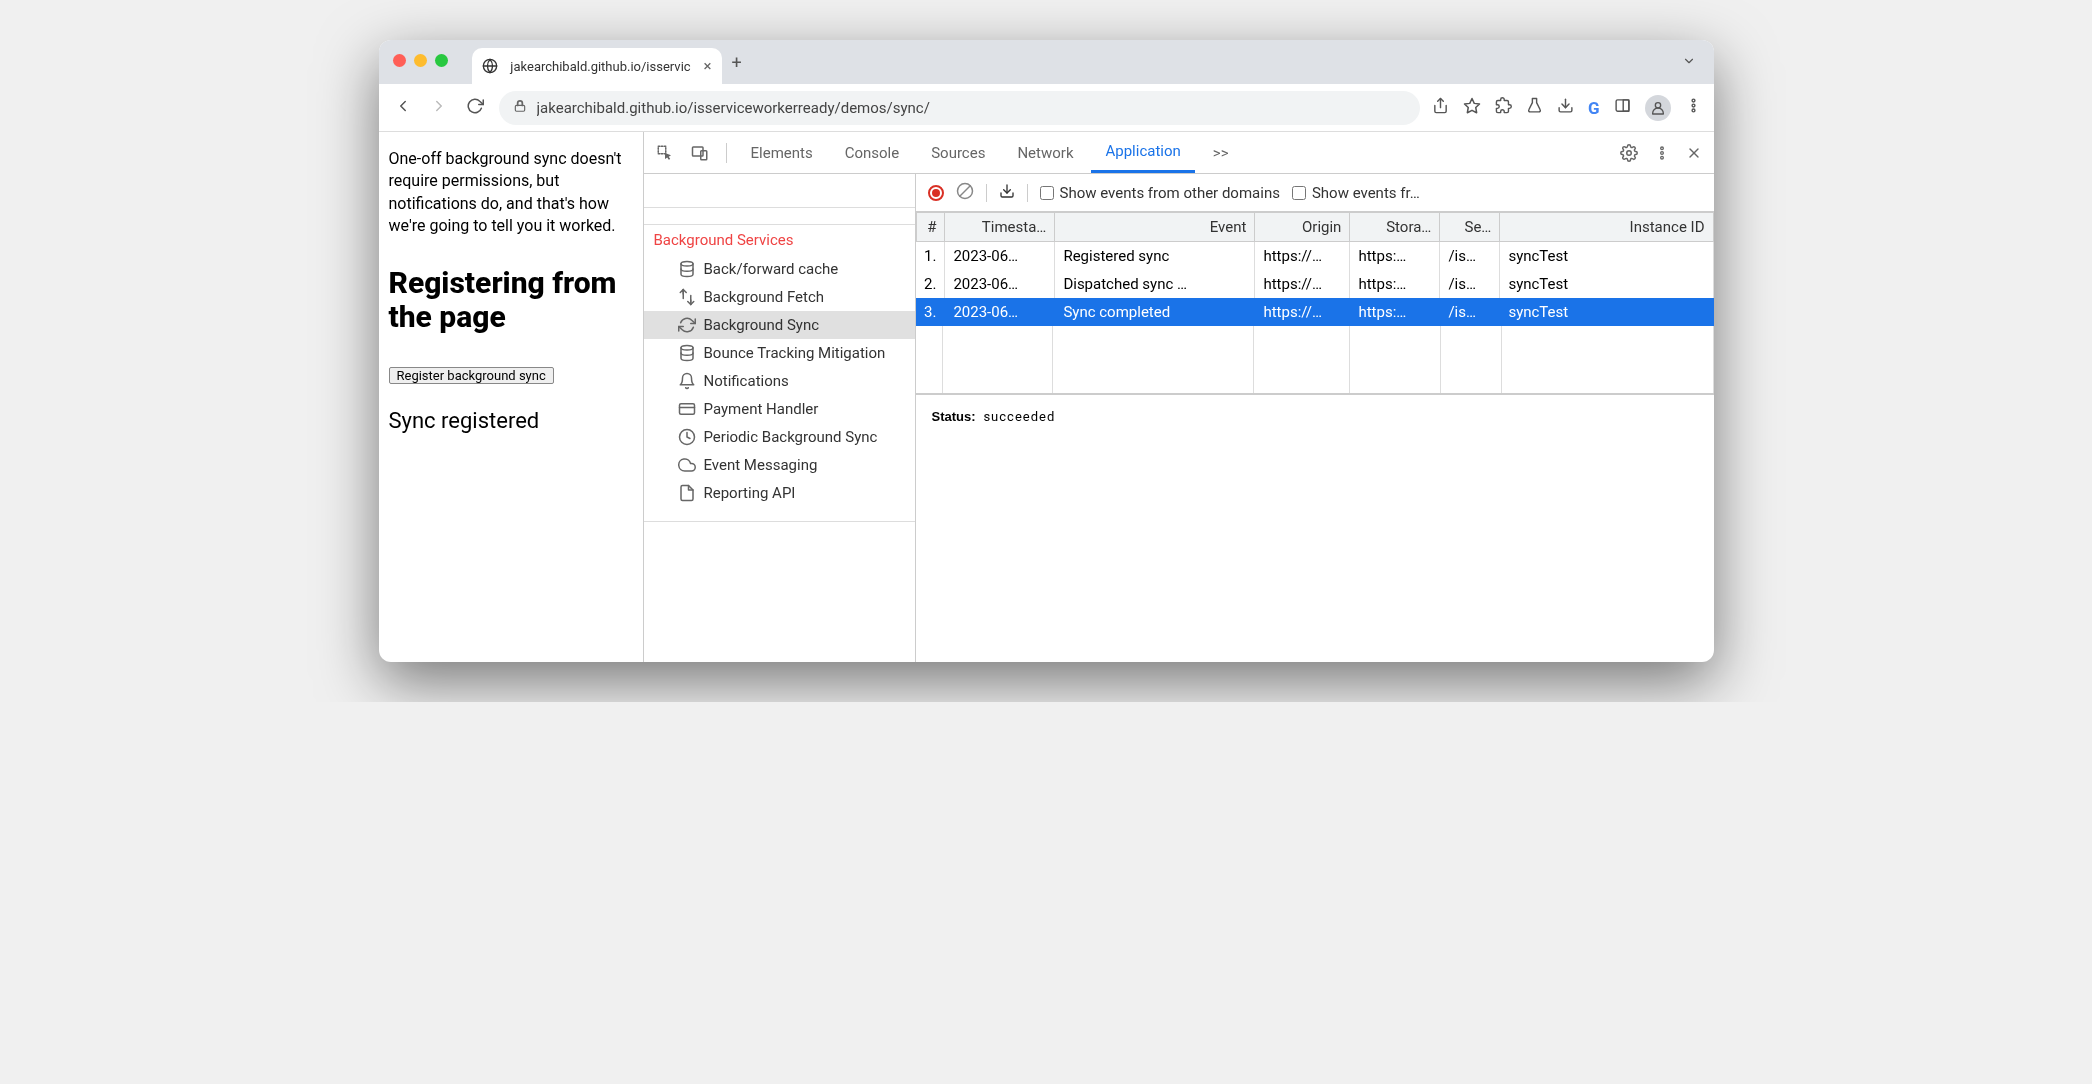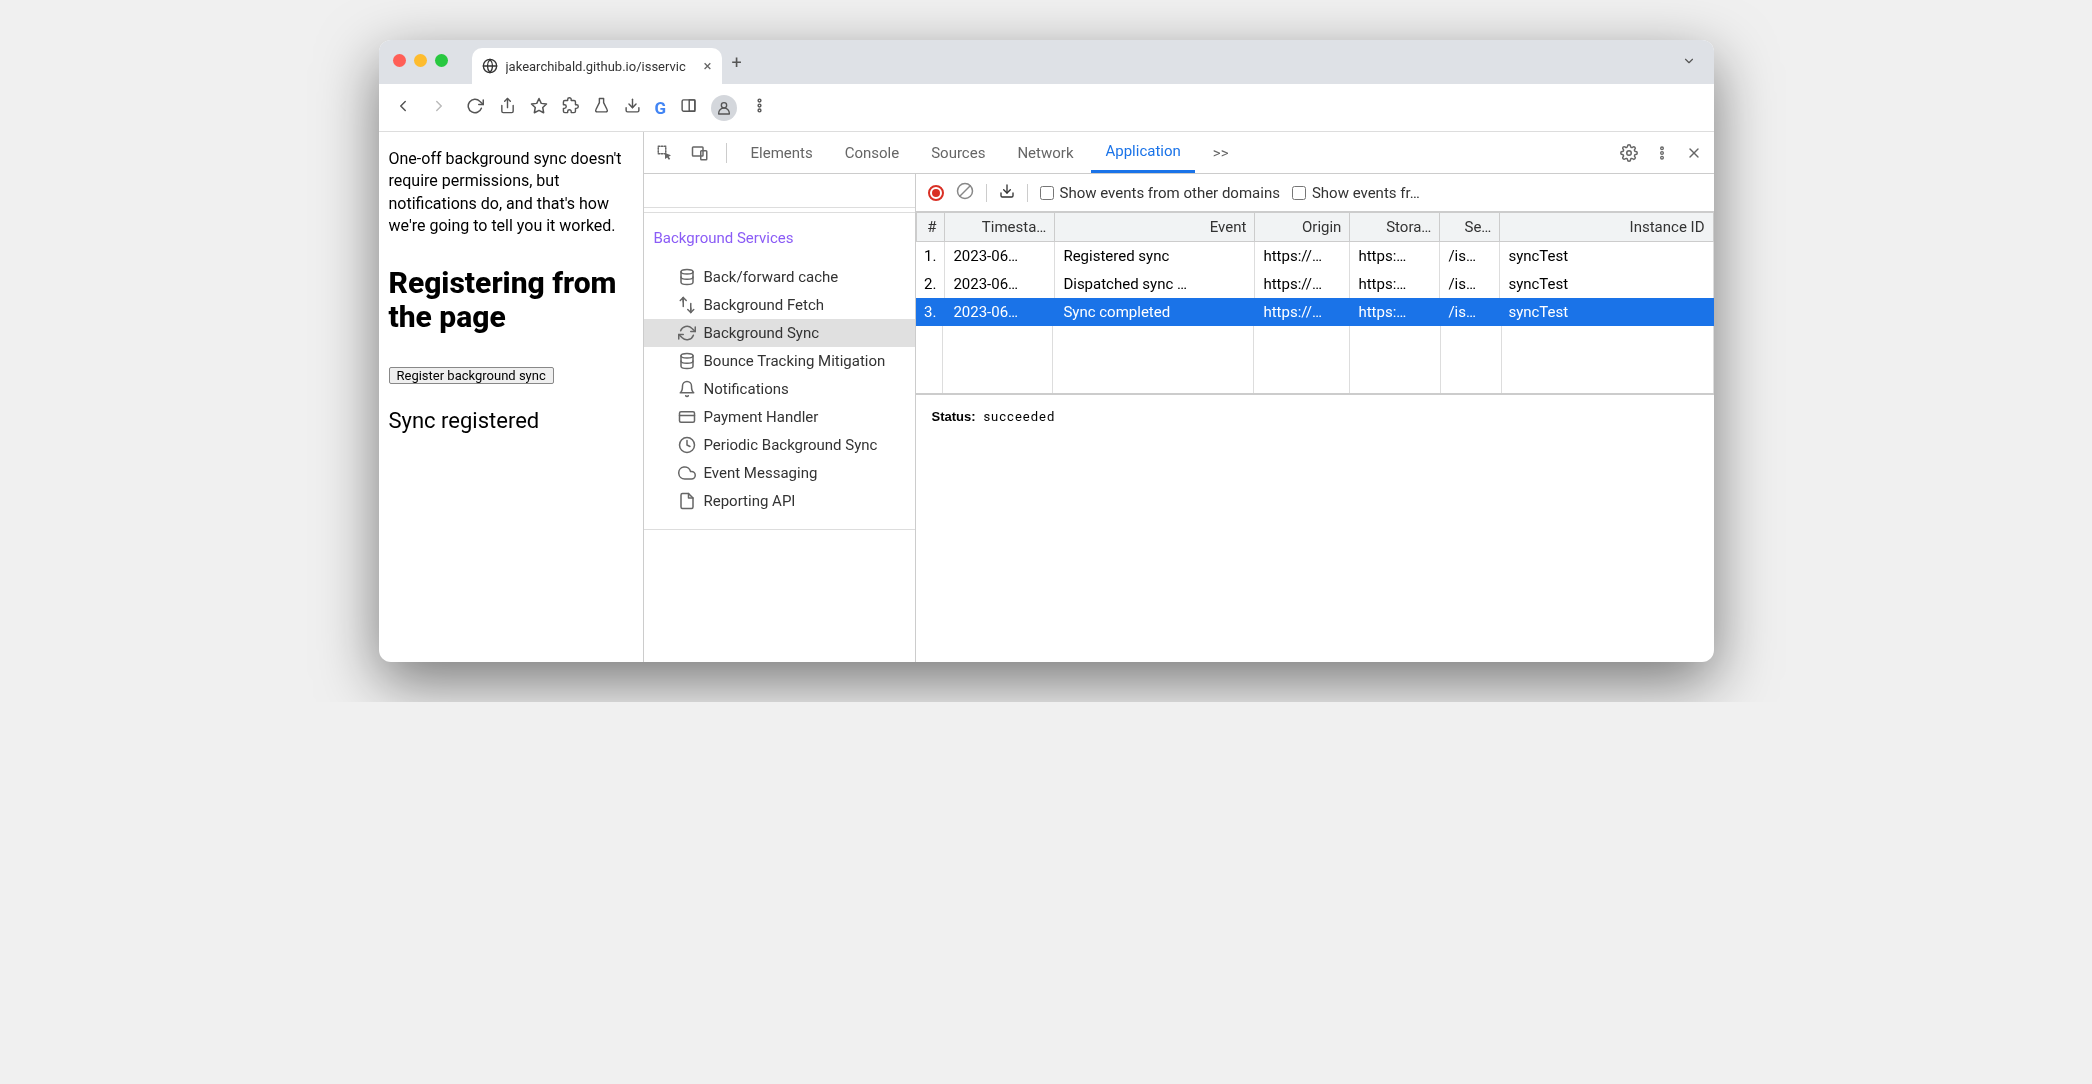--- a/index.html
+++ b/index.html
@@ -33,21 +33,21 @@
       border-top-right-radius: 10px;
       height: 36px;
       display: flex;
       align-items: center;
       padding: 0 10px;
       gap: 8px;
       font-size: 13px;
       color: #333;
       min-width: 250px;
     }
-    .tab-title { white-space: nowrap; overflow: hidden; text-overflow: ellipsis; flex: 1;}
+    .tab-title { white-space: nowrap; overflow: hidden; text-overflow: ellipsis; flex: 1; text-align: center;}
     .new-tab { width:30px; display:flex; align-items:center; justify-content:center; color:#555; font-size:18px; align-self:center;}
     .dropdown-tab { margin-left:auto; margin-right:18px; align-self:center; color:#555;}
     .close-x { color:#666; font-size:15px;}
     
     .toolbar {
       background: #fff;
       height: 48px;
       display: flex;
       align-items: center;
       padding: 0 12px;
@@ -98,21 +98,21 @@
       font-size:15px;
     }
     .dt-tabs .dt-tab { padding: 0 14px; height:100%; display:flex; align-items:center; cursor:pointer;}
     .dt-tabs .dt-tab.active { color:#1a73e8; border-bottom: 3px solid #1a73e8;}
     .dt-tabs .spacer { flex:1; }
     .dt-tabs .sep { width:1px; height:20px; background:#ccc; margin:0 6px;}
     .dt-icon { color:#666; padding:0 6px; display:flex; align-items:center; justify-content:center;}
     .dt-body { flex:1; display:flex; }
     
     .dt-sidebar { width: 272px; border-right:1px solid #ccc; overflow:hidden; padding-top:6px;}
-    .dt-sidebar-title { font-size:15px; padding:16px 10px; color:#8b5cf6; border-top:1px solid #ddd; margin-top:4px;}
+    .dt-sidebar-title { font-size:15px; padding:6px 10px; color:#ef4444; border-top:1px solid #ddd; margin-top:16px;}
     .dt-sidebar-item { display:flex; align-items:center; gap:8px; padding:5px 10px 5px 34px; font-size:15px; color:#333; white-space:nowrap; overflow:hidden;}
     .dt-sidebar-item.selected { background:#e0e0e0; }
     .dt-sidebar-item svg, .dt-sidebar-item .sb-icon { width:18px; height:18px; flex-shrink:0; color:#666;}
     
     .dt-main { flex:1; display:flex; flex-direction:column;}
     .dt-subtoolbar { height:38px; display:flex; align-items:center; gap:12px; padding:0 12px; border-bottom:1px solid #ccc; font-size:15px; color:#333;}
     .record-btn { width:16px; height:16px; border:2px solid #d93025; border-radius:50%; display:flex; align-items:center; justify-content:center;}
     .record-btn::after { content:''; width:8px; height:8px; background:#d93025; border-radius:50%;}
     .clear-btn { color:#888; font-size:18px;}
     .chk { display:flex; align-items:center; gap:6px;}
@@ -172,20 +172,29 @@
     <div class="nav-icon" style="color:#bbb">
       <svg width="18" height="18" viewBox="0 0 24 24">
           <polyline points="9 18 15 12 9 6"></polyline>
         </svg>
     </div>
     <div class="nav-icon">
       <svg width="18" height="18" viewBox="0 0 24 24">
           <polyline points="23 4 23 10 17 10"></polyline>
           <path d="M20.49 15a9 9 0 1 1-2.12-9.36L23 10"></path>
         </svg>
+    </div>
+    <div class="addr">
+      <span class="lock">
+        <svg width="14" height="14" viewBox="0 0 24 24" fill="currentColor" stroke="none">
+            <rect x="4" y="11" width="16" height="10" rx="2"></rect>
+            <path d="M8 11V7a4 4 0 0 1 8 0v4" fill="none" stroke="currentColor" stroke-width="3"></path>
+          </svg>
+      </span>
+      <span class="url">jakearchibald.github.io/isserviceworkerready/demos/sync/</span>
     </div>
     <div class="ext-icons">
       <span><svg width="17" height="17" viewBox="0 0 24 24">
             <path d="M4 12v8a2 2 0 0 0 2 2h12a2 2 0 0 0 2-2v-8"></path>
             <polyline points="16 6 12 2 8 6"></polyline>
             <line x1="12" y1="2" x2="12" y2="15"></line>
           </svg></span>
       <span><svg width="18" height="18" viewBox="0 0 24 24">
             <polygon points="12 2 15 8.5 22 9.3 17 14 18.2 21 12 17.8 5.8 21 7 14 2 9.3 9 8.5 12 2"></polygon>
           </svg></span>

